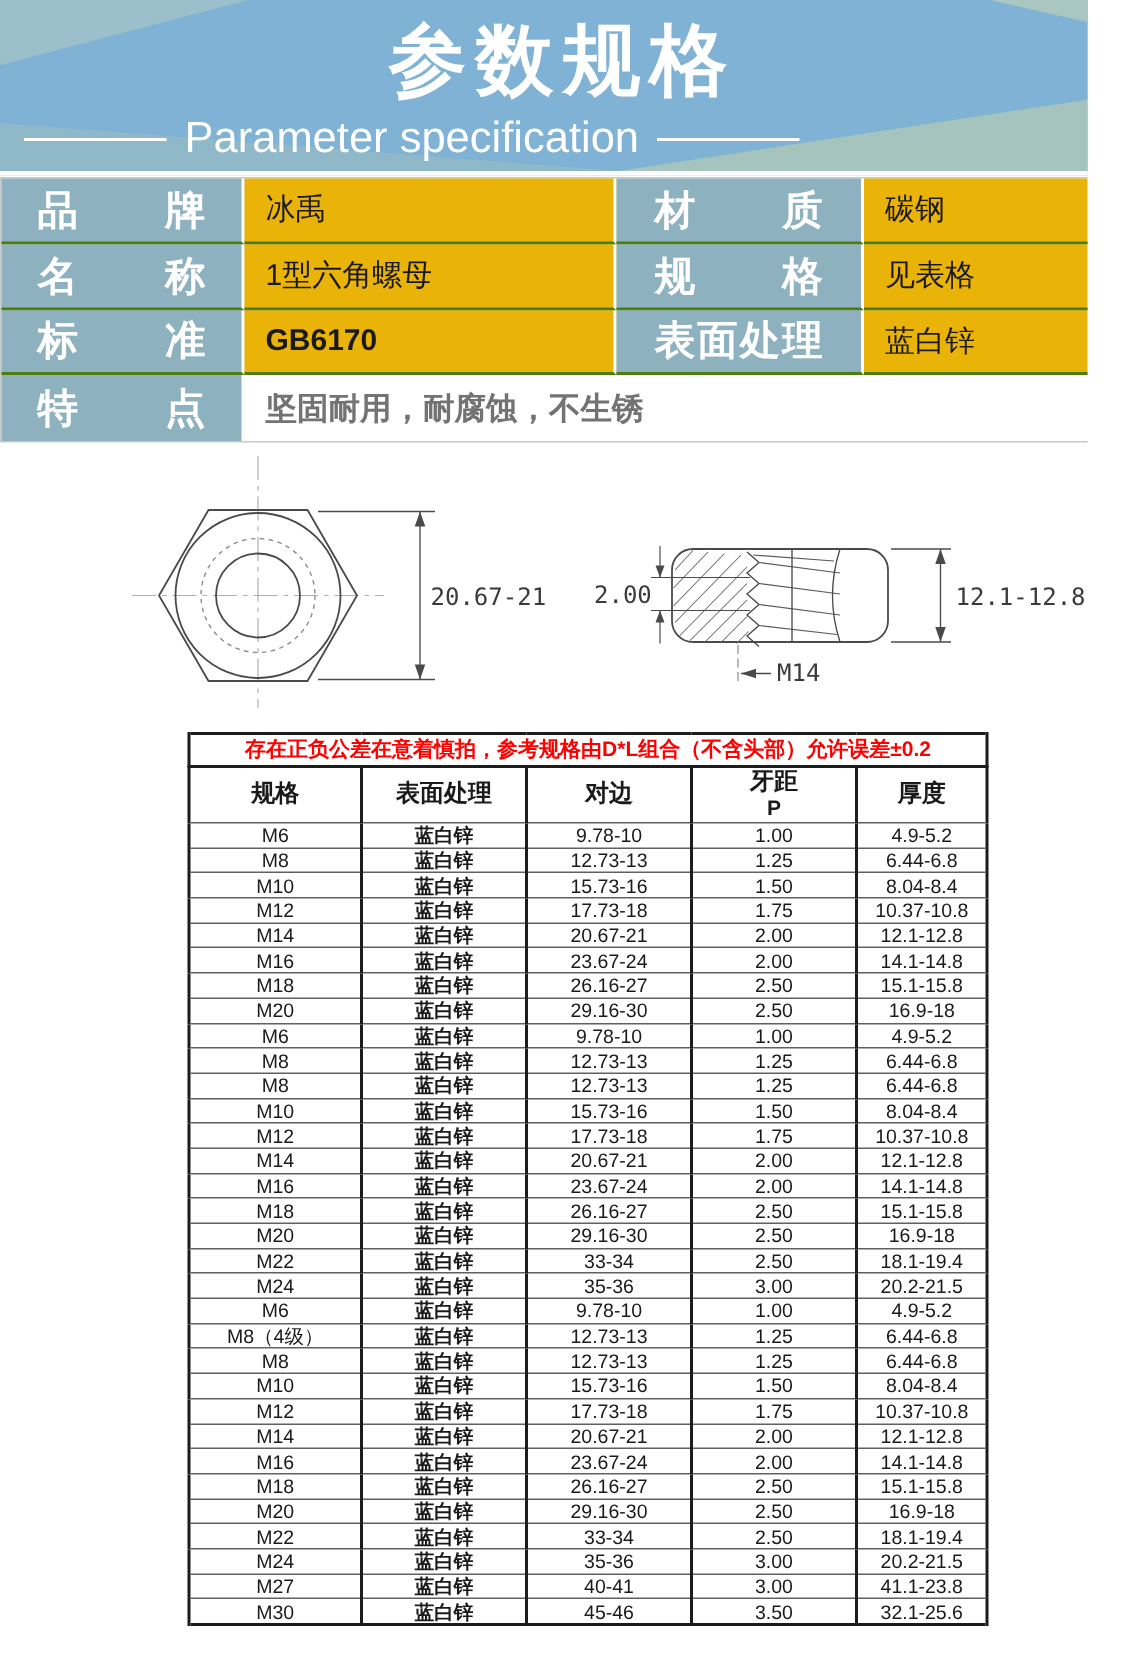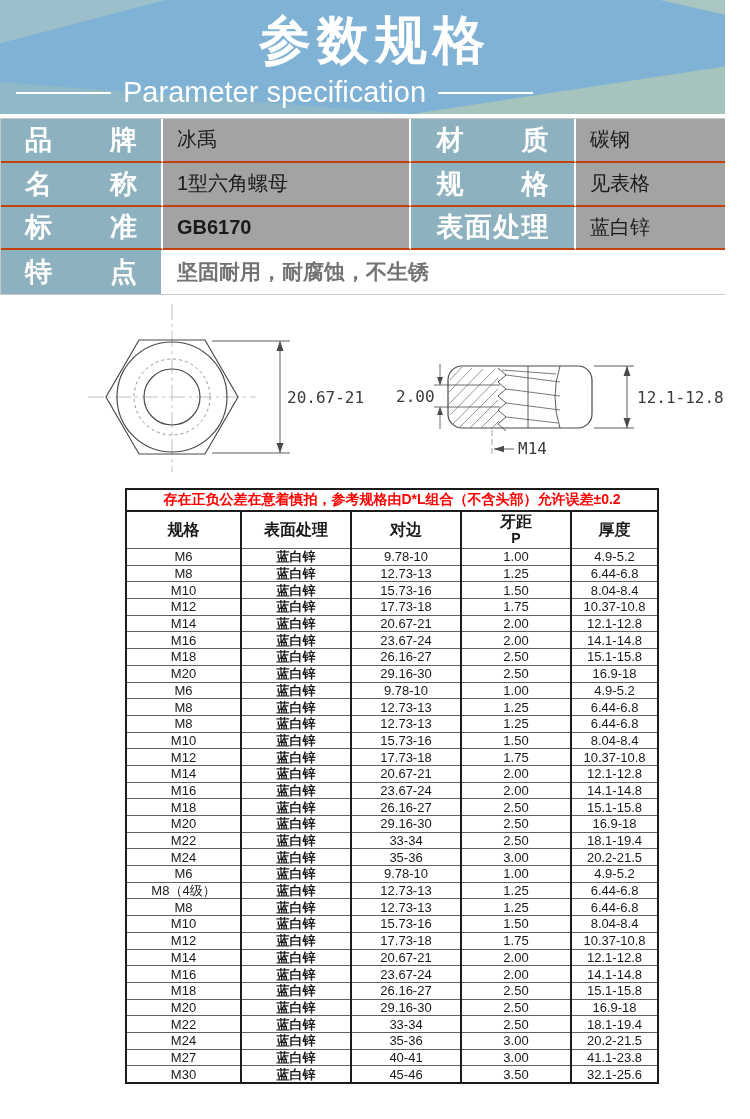--- a/index.html
+++ b/index.html
@@ -15,25 +15,25 @@
   .facet-d{background:#a9c6c2;clip-path:polygon(88% 0,100% 0,100% 18%);}
   .title{position:absolute;top:6px;left:0;width:750px;text-align:center;color:#fff;font-size:52px;font-weight:bold;letter-spacing:6px;}
   .subtitle-row{position:absolute;top:76px;left:16px;width:750px;display:flex;align-items:center;justify-content:flex-start;gap:12px;color:#fff;}
   .subtitle-row .line{width:95px;height:2px;background:#fff;}
   .subtitle{font-size:29px;color:#fff;white-space:nowrap;}
 
   
   .spec-grid{position:absolute;left:0;top:118px;width:750px;height:177px;display:grid;
     grid-template-columns:162px 248px 165px 175px;grid-auto-rows:1fr;
     border:1px solid #c8c8c8;box-sizing:border-box;background:#fff;}
-  .scell{display:flex;align-items:center;border-bottom:2px solid #c2410c;border-right:2px solid #fff;box-sizing:border-box;overflow:hidden;}
+  .scell{display:flex;align-items:center;border-bottom:2px solid #4d7c0f;border-right:2px solid #fff;box-sizing:border-box;overflow:hidden;}
   .scell.last-row{border-bottom:none;}
   .slabel{background:#8db1bf;color:#fff;font-weight:bold;font-size:27px;justify-content:center;}
   .slabel .jtext{display:block;width:112px;text-align:justify;text-align-last:justify;}
-  .svalue{background:#a3a3a3;color:#1a1a1a;font-size:20px;padding-left:14px;}
+  .svalue{background:#eab308;color:#1a1a1a;font-size:20px;padding-left:14px;}
   .svalue.num{font-weight:600;}
   .sfeature{grid-column:2 / 5;background:#fff;color:#737373;font-size:21px;padding-left:14px;font-weight:600;}
 
   
   .drawing{position:absolute;left:0;top:302px;width:750px;height:175px;}
   .dimtext{font-family:"DejaVu Sans Mono","Liberation Mono",monospace;font-size:16px;fill:#3a3a3a;}
 
   
   .dt{position:absolute;left:125px;top:488px;width:532px;border-collapse:collapse;table-layout:fixed;background:#fff;padding-left:32px;}
   .dt td,.dt th{border-left:2px solid #1c1c1c;border-right:2px solid #1c1c1c;border-top:1px solid #606060;border-bottom:1px solid #606060;

